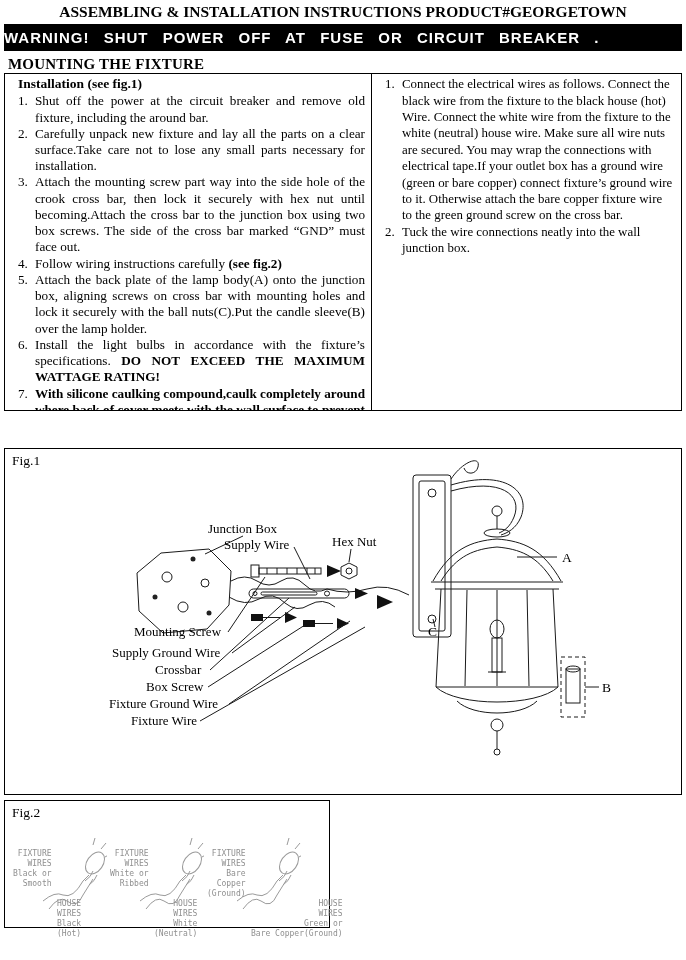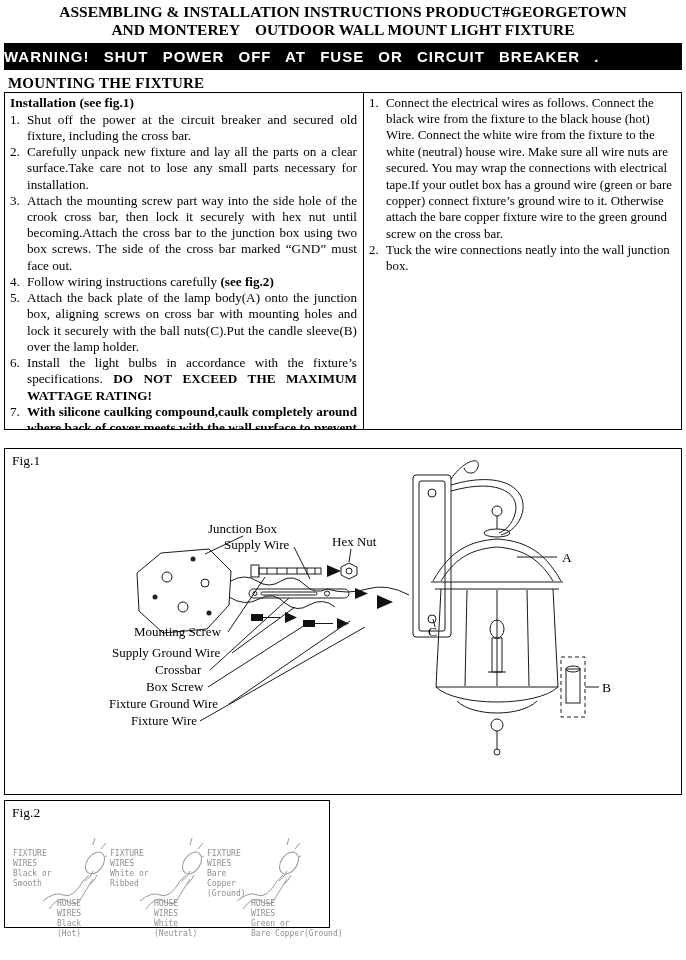--- a/index.html
+++ b/index.html
@@ -6,68 +6,67 @@
   .page{position:relative;width:686px;height:960px;background:#fff;color:#000;
         font-family:"Liberation Serif", serif;overflow:hidden;}
   .titles{padding-top:3px;text-align:center;font-weight:bold;font-size:15.5px;line-height:1.18;}
   .title-line2{white-space:pre;}
   .warning-bar{margin:3px 4px 0 4px;height:27px;background:#000;color:#fff;
         display:flex;align-items:center;
         font-family:"Liberation Sans", sans-serif;font-weight:bold;font-size:15px;
         letter-spacing:1px;word-spacing:9px;}
   .section-title{margin:5px 0 0 8px;font-weight:bold;font-size:15px;letter-spacing:.2px;}
   .instructions{margin:0 4px;border:1px solid #000;display:flex;height:336px;overflow:hidden;}
-  .col{padding:2px 6px 4px 5px;box-sizing:border-box;}
+  .col{padding:2px 6px 4px 5px;box-sizing:border-box;margin-left:8px;}
   .col-left{width:359px;border-right:1px solid #000;}
   .col-right{flex:1;}
   .col-head{font-weight:bold;font-size:13.5px;margin:0 0 1px 0;}
   .steps{margin:0;padding:0;list-style:none;font-size:13.2px;line-height:1.23;}
   .step{display:flex;}
   .step .num{width:17px;flex:none;}
   .step .body{flex:1;}
   .col-left .step .body{text-align:justify;}
   .col-right .steps{font-size:12.9px;line-height:1.27;}
   .figbox{position:absolute;border:1px solid #000;background:#fff;box-sizing:border-box;}
   .fig1{left:4px;top:448px;width:678px;height:347px;}
   .fig2{left:4px;top:800px;width:326px;height:128px;}
   .fig-label{position:absolute;left:7px;top:4px;font-size:13.5px;}
   .fig1 svg{position:absolute;left:0;top:0;}
   .fig1 text{font-family:"Liberation Serif", serif;font-size:13px;fill:#000;}
   .fig1 .big-letter{font-size:13.5px;}
-  .wire-blocks{position:absolute;left:6px;top:46px;display:flex;}
+  .wire-blocks{position:absolute;left:6px;top:46px;display:flex;text-align:right;}
   .wire-block{position:relative;width:97px;height:100px;}
   .wire-label{position:absolute;font-family:"DejaVu Sans Mono", monospace;font-size:8px;
         line-height:1.25;color:#8f8f8f;white-space:pre;}
   .fixture-label{left:2px;top:2px;}
   .house-label{left:46px;top:52px;}
   .wire-svg{position:absolute;left:24px;top:-12px;}
 </style>
 </head>
 <body>
 
 <div class="page">
 
   <div class="titles">
     <div class="title-line1">ASSEMBLING &amp; INSTALLATION INSTRUCTIONS PRODUCT#GEORGETOWN</div>
-    <div class="title-line2">AND MONTEREY    OUTDOOR WALL MOUNT LIGHT FIXTURE</div>
   </div>
 
   <div class="warning-bar">
     <span>WARNING! SHUT POWER OFF AT FUSE OR CIRCUIT BREAKER .</span>
   </div>
 
   <div class="section-title">MOUNTING THE FIXTURE</div>
 
   <div class="instructions">
     <div class="col col-left">
       <div class="col-head">Installation (see fig.1)</div>
       <ul class="steps">
         <li class="step">
             <span class="num">1.</span>
-            <span class="body"><span>Shut off the power at the circuit breaker and secured old fixture, including the cross bar.</span><b></b></span>
+            <span class="body"><span>Shut off the power at the circuit breaker and remove old fixture, including the around bar.</span><b></b></span>
           </li>
         <li class="step">
             <span class="num">2.</span>
             <span class="body"><span>Carefully unpack new fixture and lay all the parts on a clear surface.Take care not to lose any small parts necessary for installation.</span><b></b></span>
           </li>
         <li class="step">
             <span class="num">3.</span>
             <span class="body"><span>Attach the mounting screw part way into the side hole of the crook cross bar, then lock it securely with hex nut until becoming.Attach the cross bar to the junction box using two box screws. The side of the cross bar marked “GND” must face out.</span><b></b></span>
           </li>
         <li class="step">

